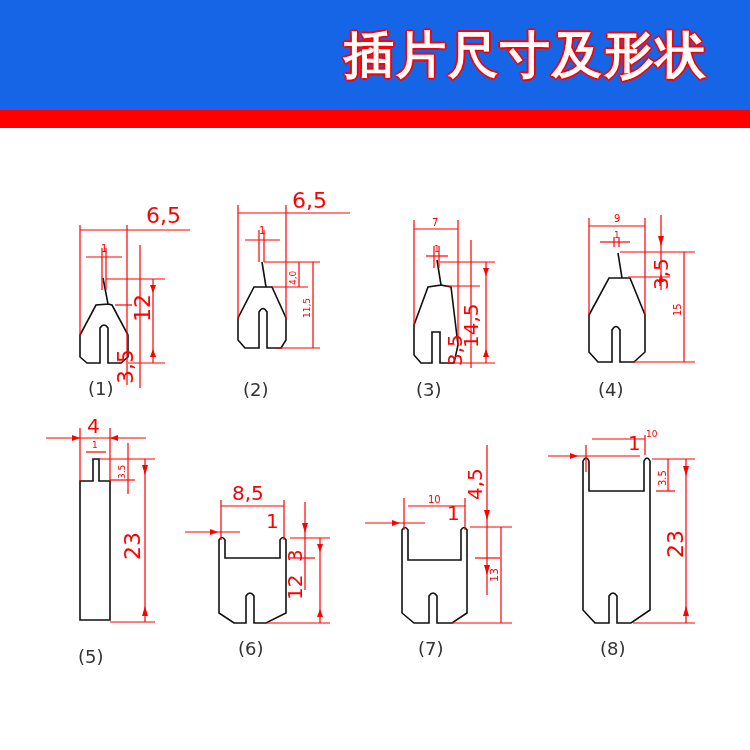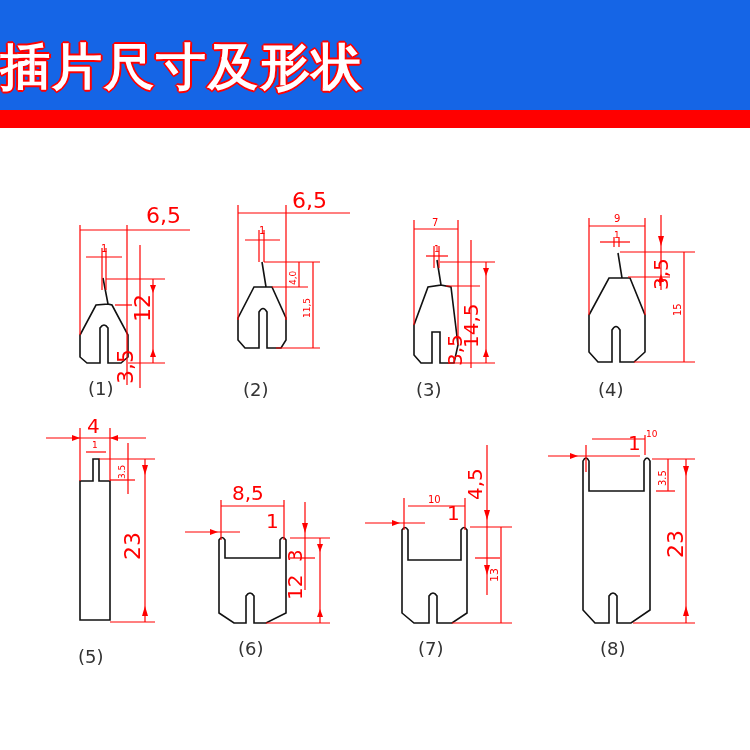--- a/index.html
+++ b/index.html
@@ -1,19 +1,19 @@
 <!DOCTYPE html>
 <html><head>
 <meta charset="utf-8">
 <style>
   html,body{margin:0;padding:0;}
   body{width:750px;height:750px;background:#ffffff;position:relative;overflow:hidden;font-family:"DejaVu Sans",sans-serif;}
   .header{position:absolute;left:0;top:0;width:750px;height:110px;background:#1565e6;}
-  .title{position:absolute;left:0;top:22px;width:708px;text-align:left;font-size:50px;font-weight:bold;color:#ffffff;letter-spacing:2px;
-    text-shadow:-2px 0 #ff0000,2px 0 #ff0000,0 -2px #ff0000,0 2px #ff0000,-1px -1px #ff0000,1px 1px #ff0000,-1px 1px #ff0000,1px -1px #ff0000;margin-top:12px;}
+  .title{position:absolute;left:0;top:22px;width:708px;text-align:right;font-size:50px;font-weight:bold;color:#ffffff;letter-spacing:2px;
+    text-shadow:-2px 0 #ff0000,2px 0 #ff0000,0 -2px #ff0000,0 2px #ff0000,-1px -1px #ff0000,1px 1px #ff0000,-1px 1px #ff0000,1px -1px #ff0000;}
   .redband{position:absolute;left:0;top:110px;width:750px;height:18px;background:#ff0000;}
   svg.drawing{position:absolute;left:0;top:0;}
   .dim{fill:#ff0000;font-family:"DejaVu Sans",sans-serif;}
   .lbl{fill:#333;font-family:"DejaVu Sans",sans-serif;font-size:18px;}
   .part{fill:none;stroke:#111;stroke-width:1.6;}
   .dl{stroke:#ff0000;stroke-width:1.2;fill:none;}
   .ar{fill:#ff0000;}
 </style>
 </head>
 <body>

